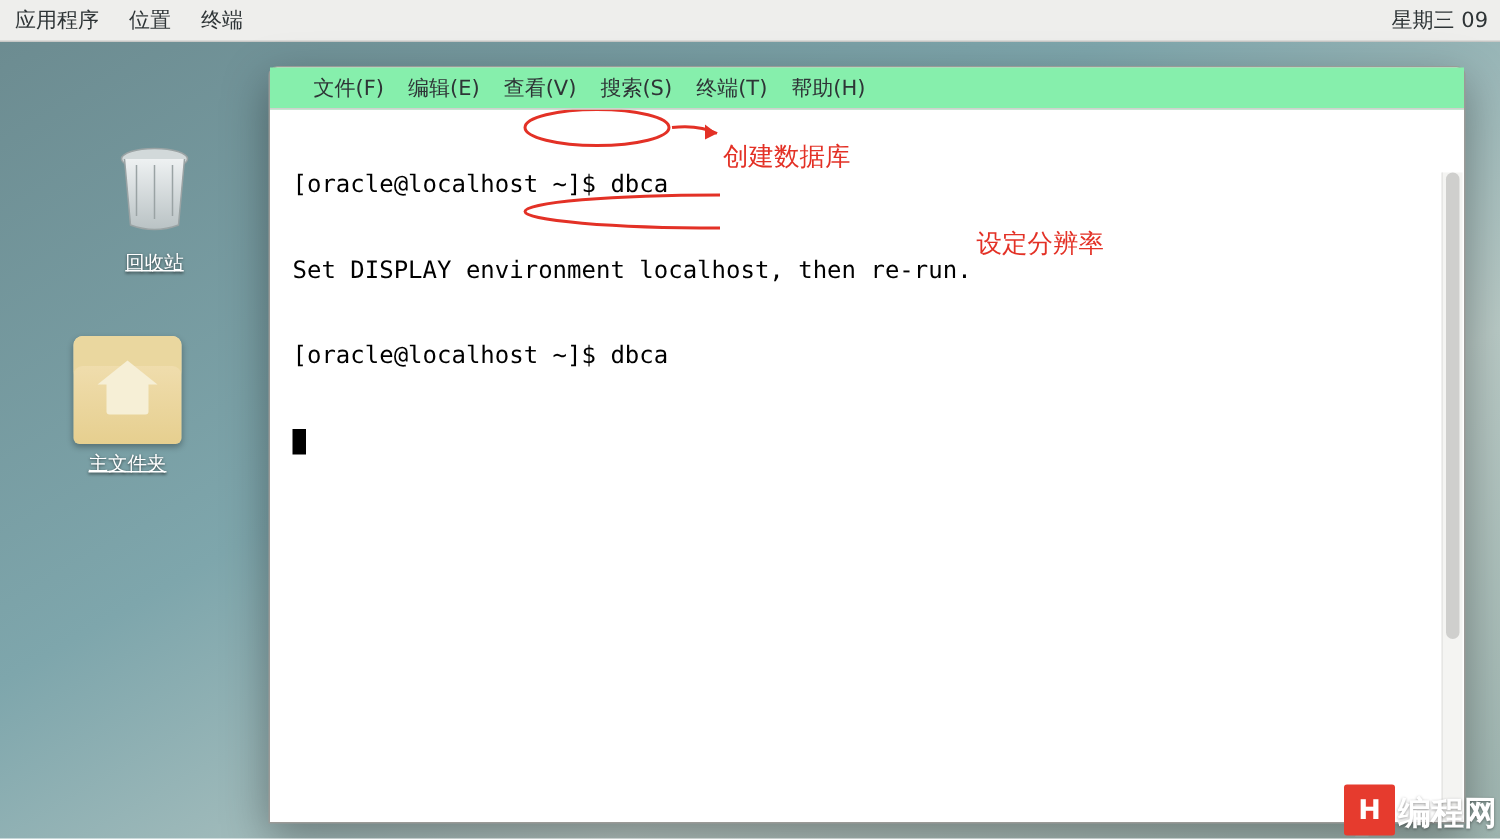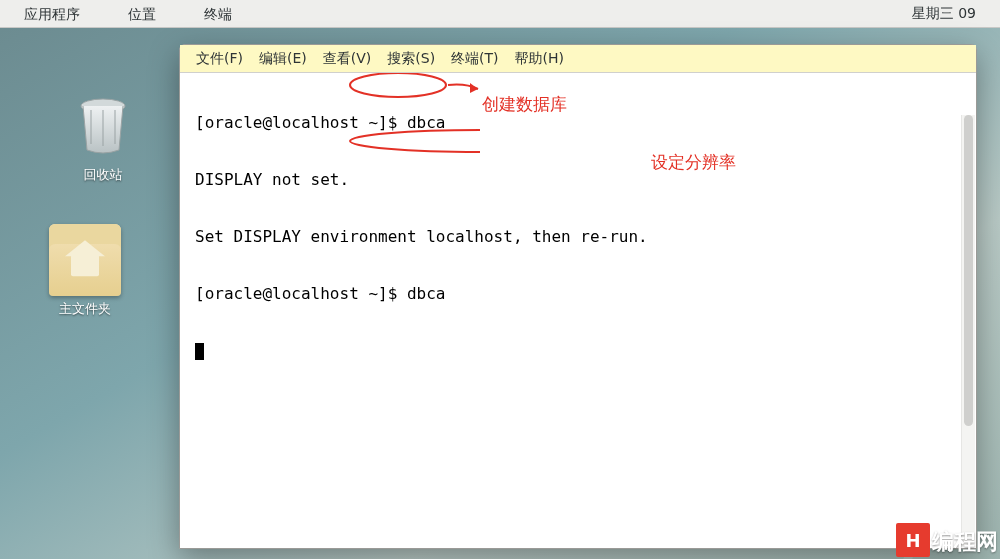--- a/index.html
+++ b/index.html
@@ -2,26 +2,26 @@
 <html><head>
 <meta charset="utf-8">
 <style>
   * { box-sizing: border-box; margin: 0; padding: 0; }
   html, body { width: 1000px; height: 559px; overflow: hidden; font-family: "DejaVu Sans", "WenQuanYi Micro Hei", sans-serif; }
   body { background: linear-gradient(150deg, #6b8a8f 0%, #7ea6ac 40%, #b8c9c5 70%, #9eb5b0 100%); position: relative; }
 
   .topbar { position: absolute; top: 0; left: 0; right: 0; height: 28px;
     background: #eeeeec; border-bottom: 1px solid #c8c8c6;
     display: flex; align-items: center; font-size: 14px; color: #2e3436; }
-  .topbar .menu { padding: 0 24px; line-height: 28px; cursor: default; }
+  .topbar .menu { padding: 0 10px; line-height: 28px; cursor: default; }
   .topbar .spacer { flex: 1; }
-  .topbar .clock { padding-right: 24px; }
+  .topbar .clock { padding-right: 8px; }
 
   .desktop-icon { position: absolute; width: 90px; text-align: center; color: #fff;
-    text-shadow: 0 1px 2px rgba(0,0,0,.6); font-size: 13px; }
+    text-shadow: 0 1px 2px rgba(0,0,0,.6); font-size: 13px; text-decoration: underline; }
   .desktop-icon .glyph { width: 72px; height: 72px; margin: 0 auto 4px; position: relative; }
   .trash { top: 90px; left: 58px; }
   .trash .glyph { border-radius: 8px; }
   .home { top: 224px; left: 40px; }
   .home .glyph { background: linear-gradient(#f3e2b8, #e6cf8f); border-radius: 6px 6px 4px 4px;
     box-shadow: 0 2px 4px rgba(0,0,0,.3), inset 0 20px 0 #ead79f; }
   .home .house { position: absolute; left: 50%; top: 55%; transform: translate(-50%,-44%);
     width: 28px; height: 22px; background: #f6efd6; border-radius: 2px; }
   .home .house::before { content:""; position: absolute; left: -6px; top: -14px;
     border-left: 20px solid transparent; border-right: 20px solid transparent;
@@ -31,22 +31,22 @@
     background: #fff; border: 1px solid #9a9a97; border-radius: 6px 6px 0 0;
     box-shadow: 0 10px 30px rgba(0,0,0,.35); display: flex; flex-direction: column; }
   .titlebar { height: 40px; background: linear-gradient(#f2f2f0,#e8e8e6);
     border-bottom: 1px solid #cfcfcd; display: flex; align-items: center;
     justify-content: center; position: relative; border-radius: 6px 6px 0 0; }
   .titlebar .title { font-weight: bold; font-size: 14px; color: #2e3436; }
   .winbtns { position: absolute; right: 6px; top: 8px; display: flex; gap: 4px; }
   .winbtns .btn { width: 26px; height: 24px; display: flex; align-items: center;
     justify-content: center; font-size: 14px; color: #2e3436; border-radius: 3px; cursor: default; }
 
-  .menubar { height: 28px; background: #fef9c3; border-bottom: 1px solid #d0d0cd;
-    display: flex; align-items: center; font-size: 14px; padding: 0 8px; }
+  .menubar { height: 28px; background: #86efac; border-bottom: 1px solid #d0d0cd;
+    display: flex; align-items: center; font-size: 14px; padding: 0 21px; }
   .menubar .item { padding: 0 8px; color: #2e3436; cursor: default; }
 
   .term-body { position: relative; flex: 1; font-family: "DejaVu Sans Mono", monospace;
     font-size: 16px; line-height: 19px; color: #000; padding: 2px 4px; white-space: pre; overflow: hidden; }
   .term-body .line { position: relative; margin-left: 11px; }
   .cursor { display:inline-block; width: 9px; height: 17px; background:#000; vertical-align: text-bottom; }
   .scrollbar { position: absolute; right: 1px; top: 70px; bottom: 1px; width: 14px;
     background: #f4f4f2; border-left: 1px solid #e6e6e4; }
   .scrollbar .thumb { position: absolute; left: 2px; right: 2px; top: 0; height: 72%;
     background: #cfcfcd; border-radius: 6px; }
@@ -103,21 +103,20 @@
   <div class="menubar">
     <span class="item">文件(F)</span>
     <span class="item">编辑(E)</span>
     <span class="item">查看(V)</span>
     <span class="item">搜索(S)</span>
     <span class="item">终端(T)</span>
     <span class="item">帮助(H)</span>
   </div>
   <div class="term-body">
     <div class="line">[oracle@localhost ~]$ dbca</div>
-    <div class="line">DISPLAY not set.</div>
     <div class="line">Set DISPLAY environment localhost, then re-run.</div>
     <div class="line"><span>[oracle@localhost ~]$ dbca</span></div>
     <div class="line"><span class="cursor"></span></div>
 
     <svg class="overlay">
       <ellipse cx="218" cy="12" rx="48" ry="12" fill="none" stroke="#e33126" stroke-width="2"></ellipse>
       <path d="M268 12 Q286 10 298 16" fill="none" stroke="#e33126" stroke-width="2"></path>
       <polygon points="298,16 290,10 290,20" fill="#e33126"></polygon>
       <ellipse cx="300" cy="68" rx="130" ry="11" fill="none" stroke="#e33126" stroke-width="2"></ellipse>
       <path d="M430 68 Q452 72 468 78" fill="none" stroke="#e33126" stroke-width="2"></path>

